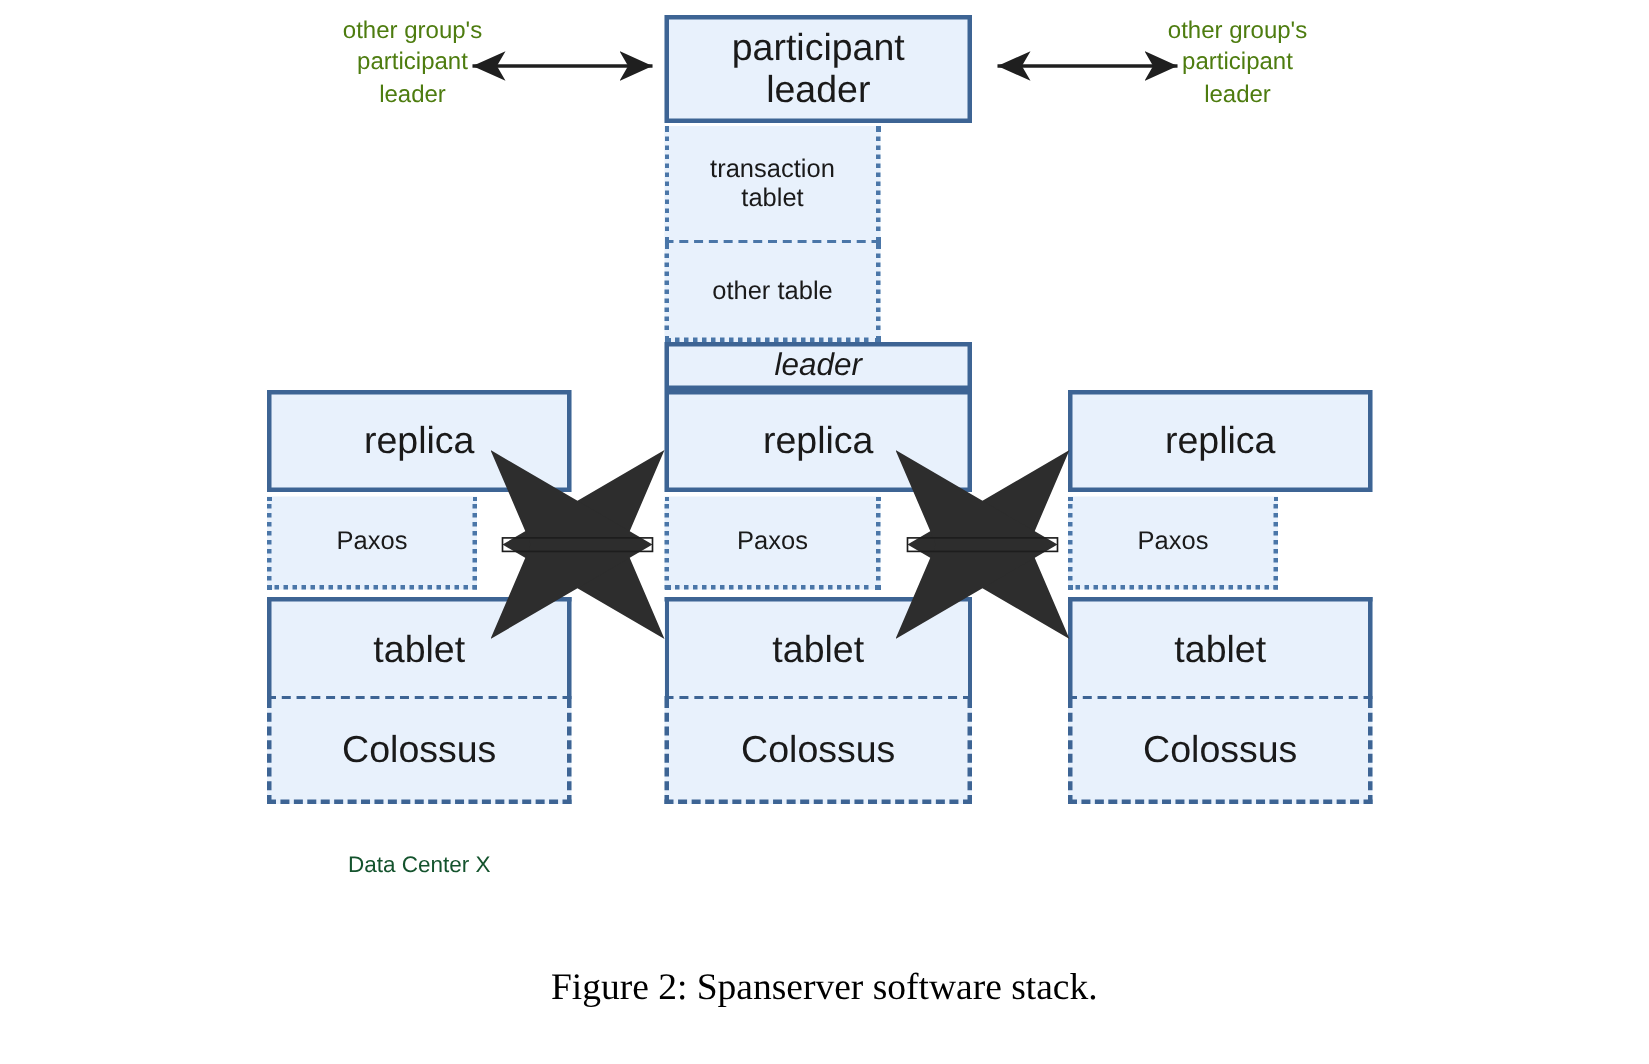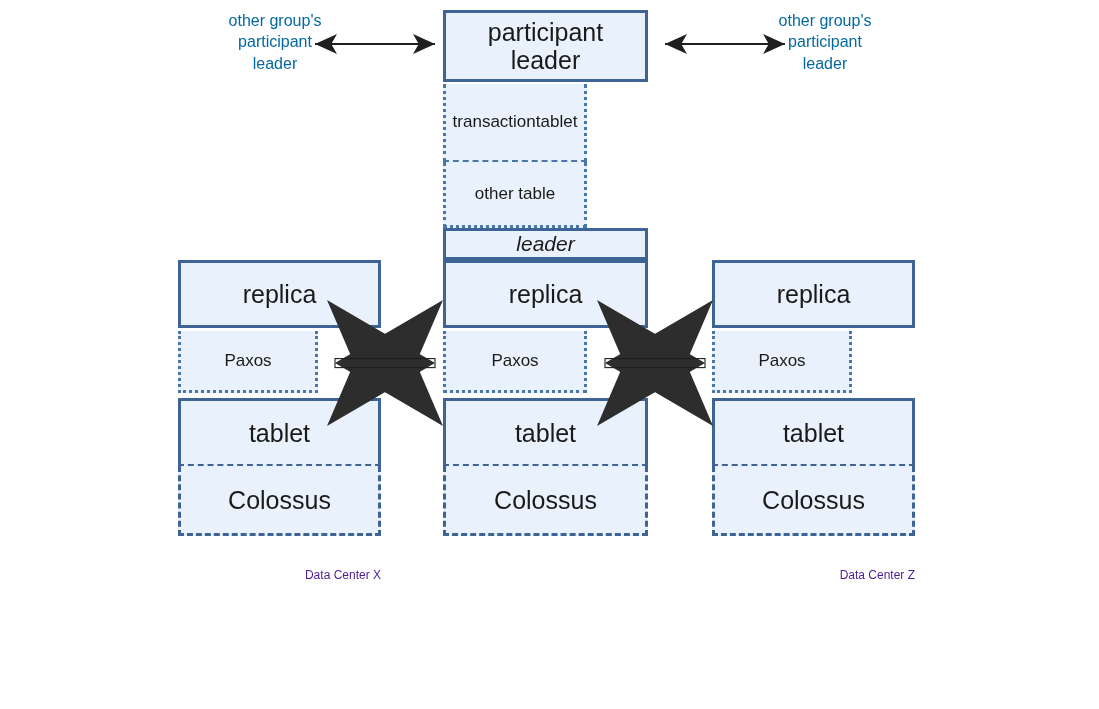--- a/index.html
+++ b/index.html
@@ -41,31 +41,31 @@
   .t-big   { font-size: 25px; }
   .t-mid   { font-size: 21px; }
   .t-small { font-size: 17px; }
   .italic  { font-style: italic; font-weight: 500; }
 
   
   .side-note {
     text-align: center;
     font-size: 16px;
     line-height: 1.35;
-    color: #0369a1;
+    color: #4d7c0f;
     display: flex;
     flex-direction: column;
     justify-content: center;
   }
 
   
   .dc-label {
-    font-size: 12px;
-    text-align: right;
-    color: #4c1d95;
+    font-size: 15px;
+    text-align: center;
+    color: #14532d;
   }
 
   
   .fig-caption {
     font-family: "Liberation Serif", serif;
     font-size: 25px;
     text-align: center;
     color: #000;
     width: 100%;
   }
@@ -109,21 +109,21 @@
     <svg width="140" height="20" viewBox="0 0 140 20">
       <line x1="10" y1="10" x2="130" y2="10" stroke="#1f1f1f" stroke-width="2.2" marker-start="url(#ah-r)" marker-end="url(#ah-l)"></line>
     </svg>
   </div>
 
   <div class="abs node solid-box t-big" style="left:443px; top:10px; width:205px; height:72px; flex-direction:column;">
     <span>participant</span>
     <span>leader</span>
   </div>
 
-  <div class="abs node t-small" style="left:443px; top:84px; width:144px; height:78px; flex-direction:row;
+  <div class="abs node t-small" style="left:443px; top:84px; width:144px; height:78px; flex-direction:column;
               border-left:3px dotted #4a76a8; border-right:3px dotted #4a76a8;
               border-top:none; border-bottom:2px dashed #4a76a8;">
     <span>transaction</span>
     <span>tablet</span>
   </div>
 
   <div class="abs node t-small" style="left:443px; top:162px; width:144px; height:66px;
               border-left:3px dotted #4a76a8; border-right:3px dotted #4a76a8;
               border-top:none; border-bottom:3px dotted #4a76a8;">
     <span>other table</span>
@@ -210,16 +210,16 @@
   </div>
 
   <div class="arrow-wrap" style="left:592px; top:350px; width:126px; height:26px;">
     <svg width="126" height="26" viewBox="0 0 126 26">
       <line x1="13" y1="13" x2="113" y2="13" stroke="url(#shaftgrad)" stroke-width="9" marker-start="url(#fat-r)" marker-end="url(#fat-l)"></line>
       <rect x="13" y="8.6" width="100" height="9" fill="none" stroke="#1d1d1d" stroke-width="1.1"></rect>
     </svg>
   </div>
 
   <div class="abs dc-label" style="left:178px; top:568px; width:203px;">Data Center X</div>
-  <div class="abs dc-label" style="left:712px; top:568px; width:203px;">Data Center Z</div>
-
+
+  <div class="abs fig-caption" style="left:0px; top:645px; width:1099px;">Figure 2:  Spanserver software stack.</div>
 
 </div>
 
 </body></html>

